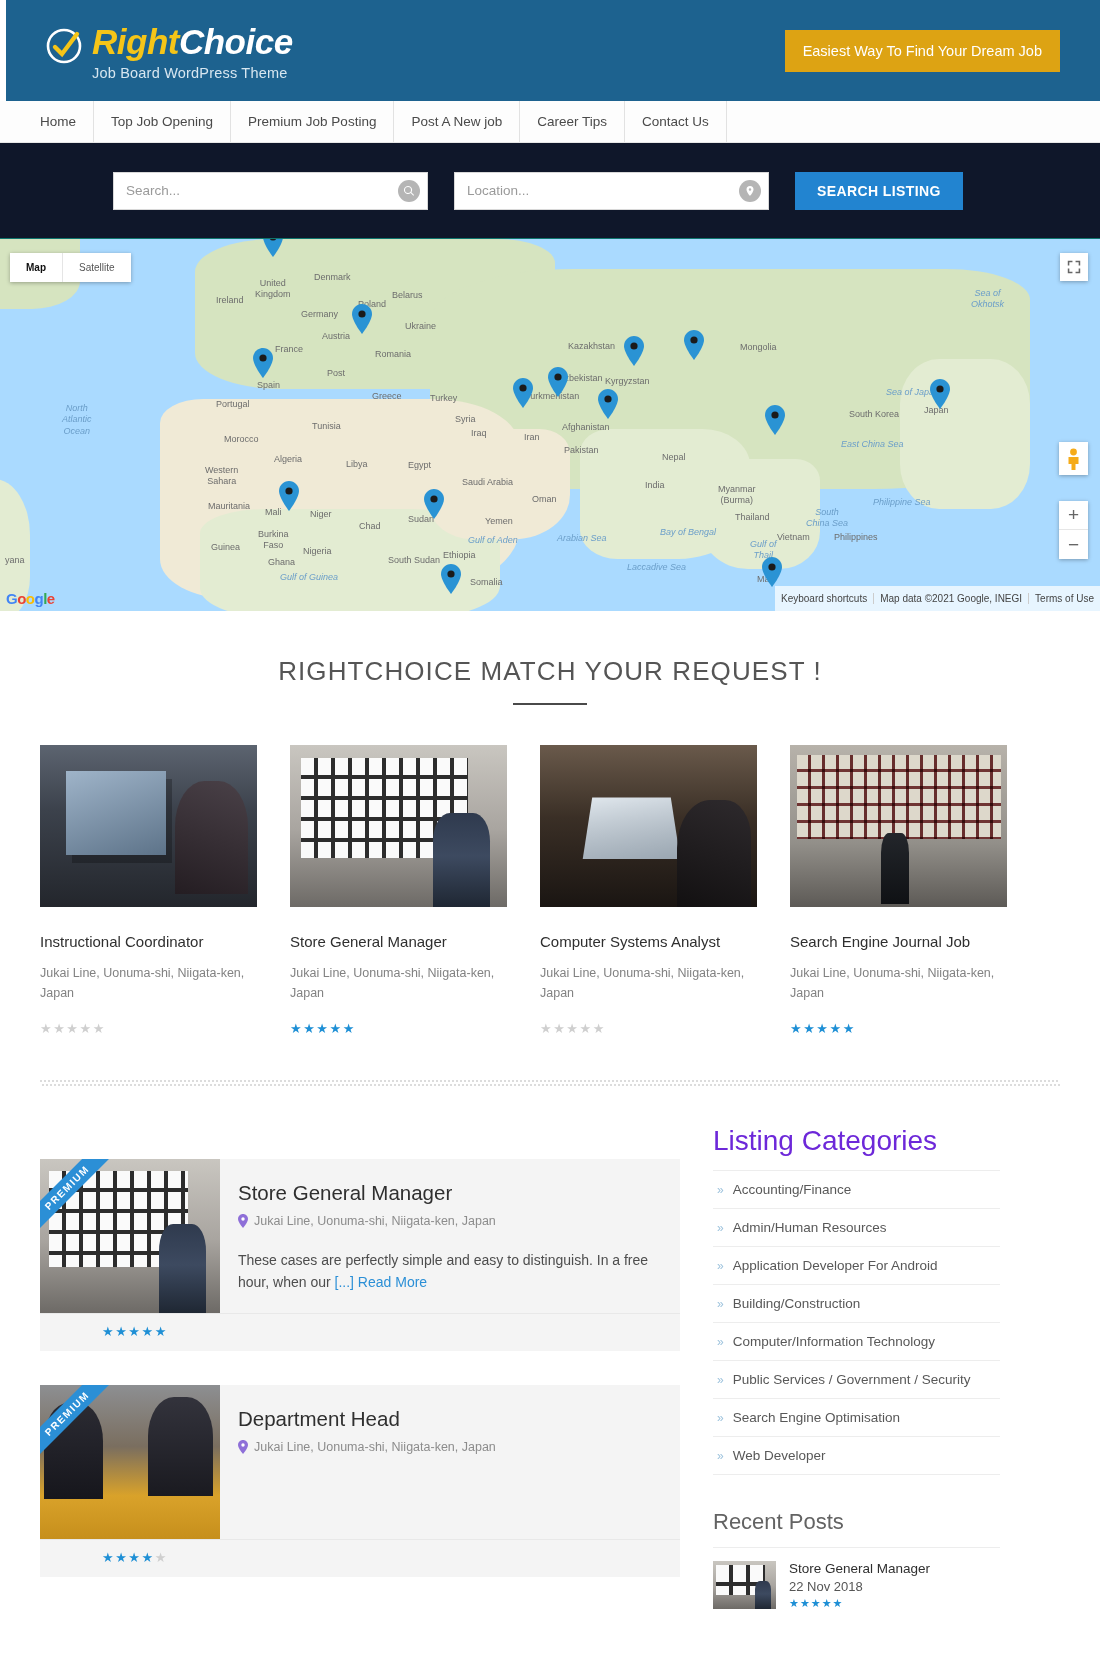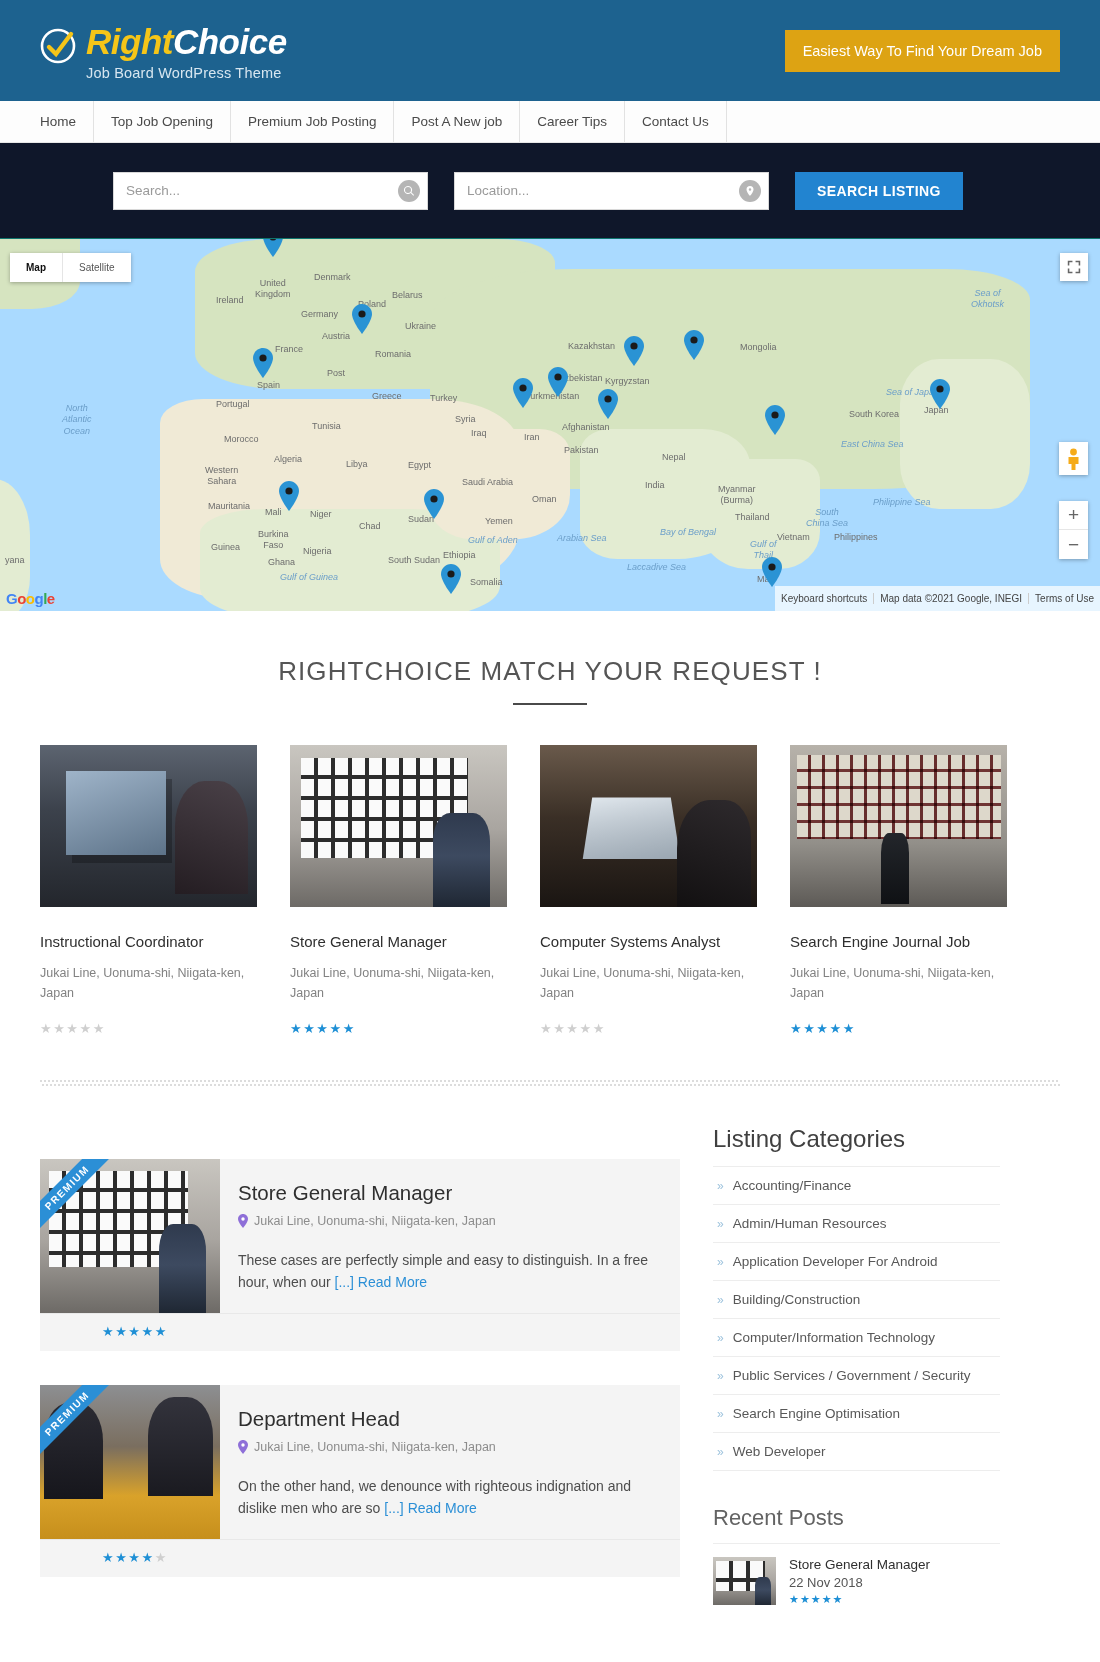--- a/index.html
+++ b/index.html
@@ -12,20 +12,21 @@
   body { width: 1100px; height: 1662px; overflow: hidden; position: relative; }
 
   
   .topbar {
     height: 101px;
     background: #1d628f;
     display: flex;
     align-items: center;
     justify-content: space-between;
     padding: 0 40px 0 40px;
+    margin-left: 6px;
   }
   .logo-wrap { display: flex; align-items: flex-start; gap: 10px; padding-top: 4px; }
   .logo-check {
     width: 36px; height: 36px; flex: 0 0 36px; margin-top: 4px;
   }
   .logo-text-block { line-height: 1; }
   .logo-main {
     font-size: 35px; font-weight: bold; font-style: italic;
     letter-spacing: -0.5px; white-space: nowrap;
   }
@@ -259,21 +260,21 @@
   .rj-stars {
     padding: 0 0 12px 62px; margin-top: 10px;
     font-size: 13px; letter-spacing: 1.5px;
   }
   .rj-card-foot {
     background: #f4f4f4; border-top: 1px solid #e8e8e8;
   }
 
   
   .side-h {
-    font-size: 24px; font-weight: normal; color: #404040;
+    font-size: 28px; font-weight: normal; color: #6d28d9;
     padding-bottom: 13px;
   }
   .cat-list { border-top: 1px solid #ededed; }
   .cat-item {
     display: flex; align-items: center; gap: 9px;
     padding: 11px 0 11px 4px;
     border-bottom: 1px solid #ededed;
     font-size: 13.5px; color: #585858; cursor: pointer;
   }
   .chev { color: #9dc3dd; font-size: 12px; }
@@ -696,21 +697,20 @@
             </div>
             <div class="rj-body">
               <div class="rj-title">Department Head</div>
               <div class="rj-loc">
                 <svg class="pin-sm" viewBox="0 0 10 14">
                   <path d="M5 0C2.2 0 0 2.2 0 5c0 3.4 5 9 5 9s5-5.6 5-9c0-2.8-2.2-5-5-5z" fill="#8e6fd8"></path>
                   <circle cx="5" cy="5" r="1.7" fill="#fff"></circle>
                 </svg>
                 <span>Jukai Line, Uonuma-shi, Niigata-ken, Japan</span>
               </div>
-              <div class="rj-ex"><span>On the other hand, we denounce with righteous indignation and dislike men who are so</span> <span class="readmore">[...]</span> <span class="readmore">Read More</span></div>
             </div>
           </div>
           <div class="rj-card-foot">
             <div class="rj-stars"><span class="st-on">★</span><span class="st-on">★</span><span class="st-on">★</span><span class="st-on">★</span><span class="st-off">★</span></div>
           </div>
         </div>
       </div>
   </div>
 
   <div class="col-side">

